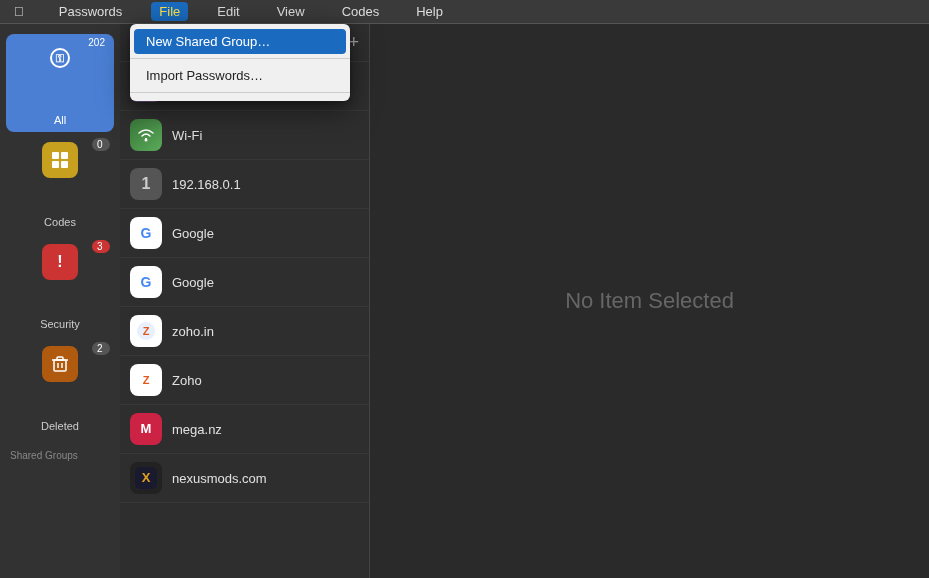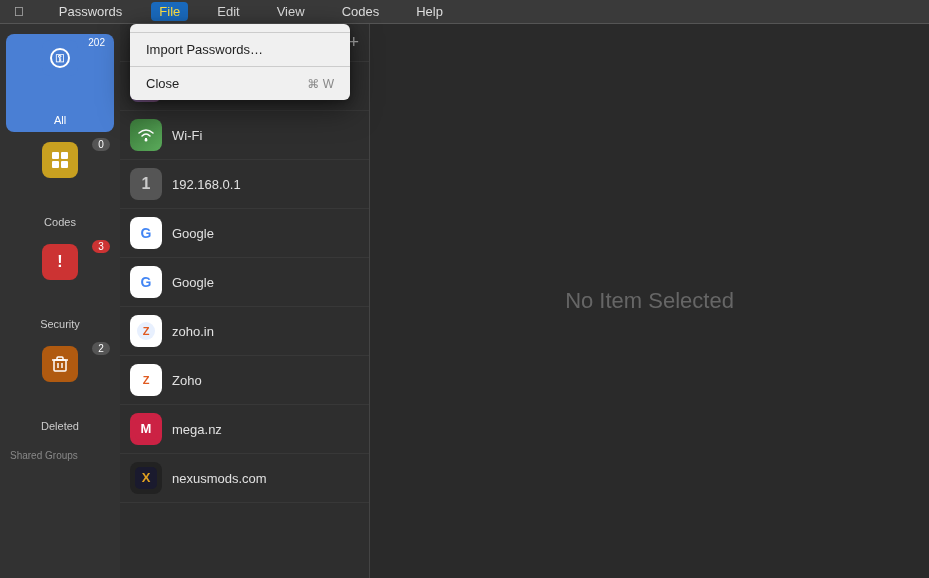--- a/index.html
+++ b/index.html
@@ -96,21 +96,21 @@
     .sidebar-badge {
       position: absolute;
       top: 2px;
       right: 4px;
       background: #666;
       color: #fff;
       font-size: 10px;
       border-radius: 8px;
       padding: 1px 5px;
       min-width: 18px;
-      text-align: center;
+      text-align: left;
     }
     .sidebar-badge.blue { background: #4a7fd4; }
     .sidebar-badge.red { background: #cc3333; }
     .sidebar-badge.gray { background: #555; }
 
     .icon-all {
       background: #4a7fd4;
       color: white;
       font-size: 16px;
       font-weight: bold;
@@ -443,22 +443,22 @@
       </div>
     </div>
   </div>
 
   <div class="detail-panel">
     <span class="no-item-selected">No Item Selected</span>
   </div>
 </div>
 
 <div class="dropdown-menu">
+  <div class="menu-item highlighted">
+    <span>New Shared Group…</span>
+    <span class="menu-shortcut"></span>
+  </div>
   <div class="menu-separator"></div>
   <div class="menu-item">
     <span>Import Passwords…</span>
   </div>
   <div class="menu-separator"></div>
-  <div class="menu-item">
-    <span>Close</span>
-    <span class="menu-shortcut">⌘ W</span>
-  </div>
 </div>
 
 </body></html>

